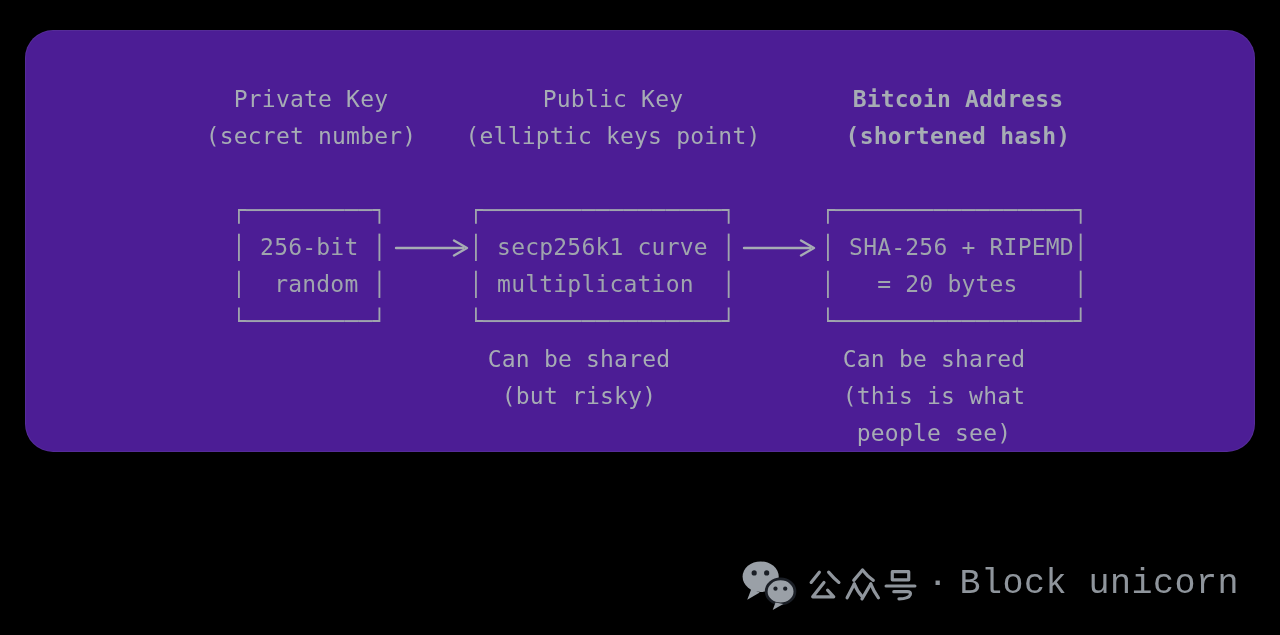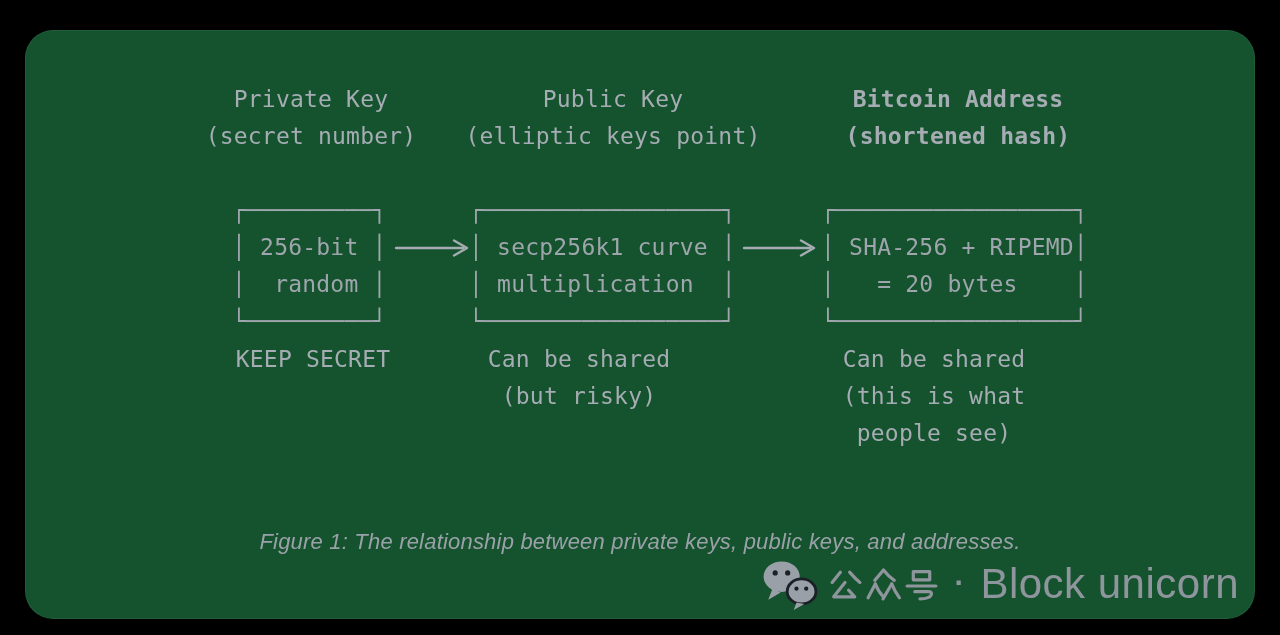--- a/index.html
+++ b/index.html
@@ -1,21 +1,21 @@
 <!DOCTYPE html>
 <html><head>
 <meta charset="utf-8">
 <style>
   * { margin: 0; padding: 0; box-sizing: border-box; }
   html, body { width: 1280px; height: 635px; overflow: hidden; }
   body { background: #000000; position: relative; font-family: "DejaVu Sans Mono", monospace; }
 
   .card {
-    position: absolute; left: 25px; top: 30px; width: 1230px; height: 589px;
-    background: #14532d; border-radius: 28px;
+    position: absolute; left: 25px; top: 30px; width: 1230px; height: 422px;
+    background: #4c1d95; border-radius: 28px;
     border: 1px solid rgba(170,180,190,0.10);
   }
 
   .mono {
     font-family: "DejaVu Sans Mono", monospace;
     font-size: 23px; line-height: 37px; letter-spacing: 0.2px;
     color: #a6acb4; white-space: pre;
   }
 
   .col-header { position: absolute; top: 50px; width: 450px; text-align: center; }
@@ -45,21 +45,21 @@
     letter-spacing: 0.2px;
   }
 
   .watermark {
     position: absolute; top: 528px; right: 15px; height: 52px;
     display: flex; align-items: center; gap: 9px; color: #8f959c;
   }
   .wm-cjk { display: flex; align-items: center; gap: 1px; }
   .wm-cjk svg { stroke: #8f959c; stroke-width: 3.1; fill: none; stroke-linecap: round; stroke-linejoin: round; }
   .wm-sep { font-family: "Liberation Sans", sans-serif; font-size: 30px; font-weight: bold; padding: 0 7px 4px 5px; }
-  .wm-brand { font-family: Liberation Sans, sans-serif; font-size: 42px; letter-spacing: 0.5px; padding-bottom: 2px; }
+  .wm-brand { font-family: Liberation Mono, monospace; font-size: 35px; letter-spacing: 0.5px; padding-bottom: 2px; }
 </style>
 </head>
 <body>
 
 <div class="card">
 
   <div class="mono col-header c1">Private Key
 (secret number)</div>
   <div class="mono col-header c2">Public Key
 (elliptic keys point)</div>
@@ -81,28 +81,26 @@
 
   <svg class="arrow a1" width="86" height="22" viewBox="0 0 86 22">
     <line x1="5" y1="11" x2="72" y2="11"></line>
     <polyline points="63,3.5 76,11 63,18.5"></polyline>
   </svg>
   <svg class="arrow a2" width="82" height="22" viewBox="0 0 82 22">
     <line x1="2" y1="11" x2="68" y2="11"></line>
     <polyline points="59,3.5 72,11 59,18.5"></polyline>
   </svg>
 
-  <div class="mono note n1">KEEP SECRET</div>
   <div class="mono note n2">Can be shared
 (but risky)</div>
   <div class="mono note n3">Can be shared
 (this is what
 people see)</div>
 
-  <div class="caption">Figure 1: The relationship between private keys, public keys, and addresses.</div>
 
   <div class="watermark">
     <svg width="56" height="50" viewBox="0 0 60 54">
       <ellipse cx="21" cy="18" rx="19.5" ry="16.5" fill="#9aa0a7"></ellipse>
       <path d="M11 31 L6.5 43 L20 35 Z" fill="#9aa0a7"></path>
       <circle cx="14" cy="14" r="2.8" fill="#1b1f26"></circle>
       <circle cx="27.5" cy="14" r="2.8" fill="#1b1f26"></circle>
       <ellipse cx="42.5" cy="34" rx="15.5" ry="13.5" fill="#9aa0a7" stroke="#1b1f26" stroke-width="3"></ellipse>
       <path d="M37 46 L34 54 L45.5 47.5 Z" fill="#9aa0a7"></path>
       <circle cx="37" cy="31" r="2.3" fill="#1b1f26"></circle>

